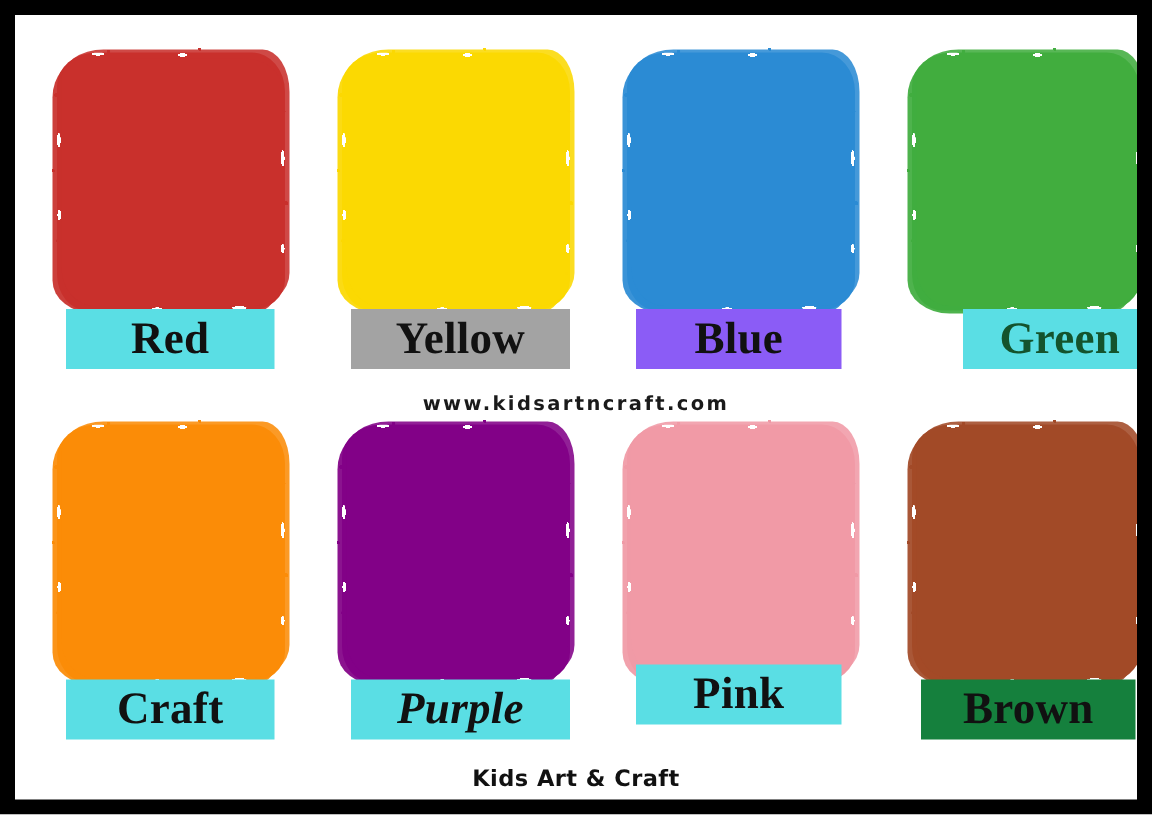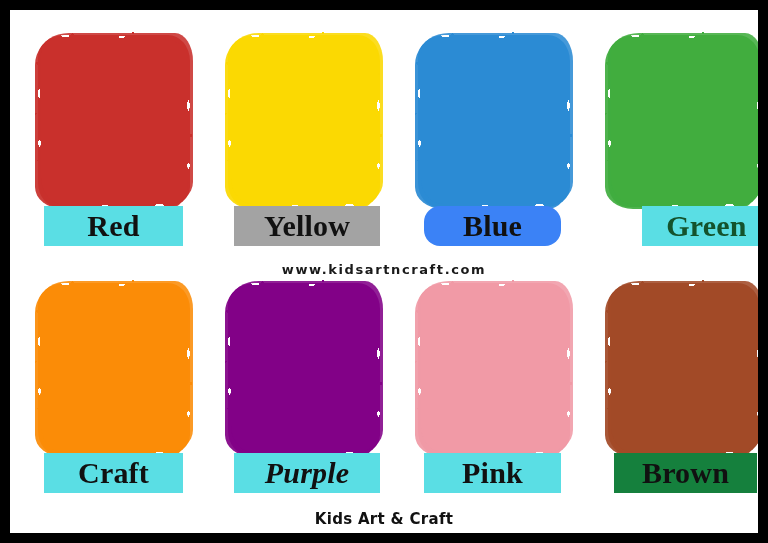--- a/index.html
+++ b/index.html
@@ -192,21 +192,21 @@
           </div>
         </div>
         <div class="label-plate" style="left: 224px; top: 196px; width: 146px; background: #a3a3a3; color: rgb(17, 17, 17);">Yellow</div>
         <div class="cell" style="left: 408px; top: 25px;">
           <div class="swatch-wrap" style="color: rgb(43, 139, 212);">
             <div class="swatch"></div>
             <div class="nicks"></div>
             <div class="speckle"></div>
           </div>
         </div>
-        <div class="label-plate" style="left: 414px; top: 196px; width: 137px; background: #3b82f6; color: rgb(17, 17, 17); border-radius: 16px;">Blue</div>
+        <div class="label-plate" style="left: 414px; top: 196px; width: 137px; background: #8b5cf6; color: rgb(17, 17, 17);">Blue</div>
         <div class="cell" style="left: 598px; top: 25px;">
           <div class="swatch-wrap" style="color: rgb(65, 173, 63);">
             <div class="swatch"></div>
             <div class="nicks"></div>
             <div class="speckle"></div>
           </div>
         </div>
         <div class="label-plate" style="left: 632px; top: 196px; width: 129px; background: rgb(90, 222, 228); color: #14532d;">Green</div>
         <div class="cell" style="left: 28px; top: 273px;">
           <div class="swatch-wrap" style="color: rgb(251, 140, 8);">
@@ -224,21 +224,21 @@
           </div>
         </div>
         <div class="label-plate" style="left: 224px; top: 443px; width: 146px; background: rgb(90, 222, 228); color: rgb(17, 17, 17); font-style: italic;">Purple</div>
         <div class="cell" style="left: 408px; top: 273px;">
           <div class="swatch-wrap" style="color: rgb(240, 154, 166);">
             <div class="swatch"></div>
             <div class="nicks"></div>
             <div class="speckle"></div>
           </div>
         </div>
-        <div class="label-plate" style="left: 414px; top: 443px; width: 137px; background: rgb(90, 222, 228); color: rgb(17, 17, 17);">Pink</div>
+        <div class="label-plate" style="left: 414px; top: 433px; width: 137px; background: rgb(90, 222, 228); color: rgb(17, 17, 17);">Pink</div>
         <div class="cell" style="left: 598px; top: 273px;">
           <div class="swatch-wrap" style="color: rgb(162, 74, 40);">
             <div class="swatch"></div>
             <div class="nicks"></div>
             <div class="speckle"></div>
           </div>
         </div>
         <div class="label-plate" style="left: 604px; top: 443px; width: 143px; background: #15803d; color: rgb(17, 17, 17);">Brown</div>
       </div>
 

